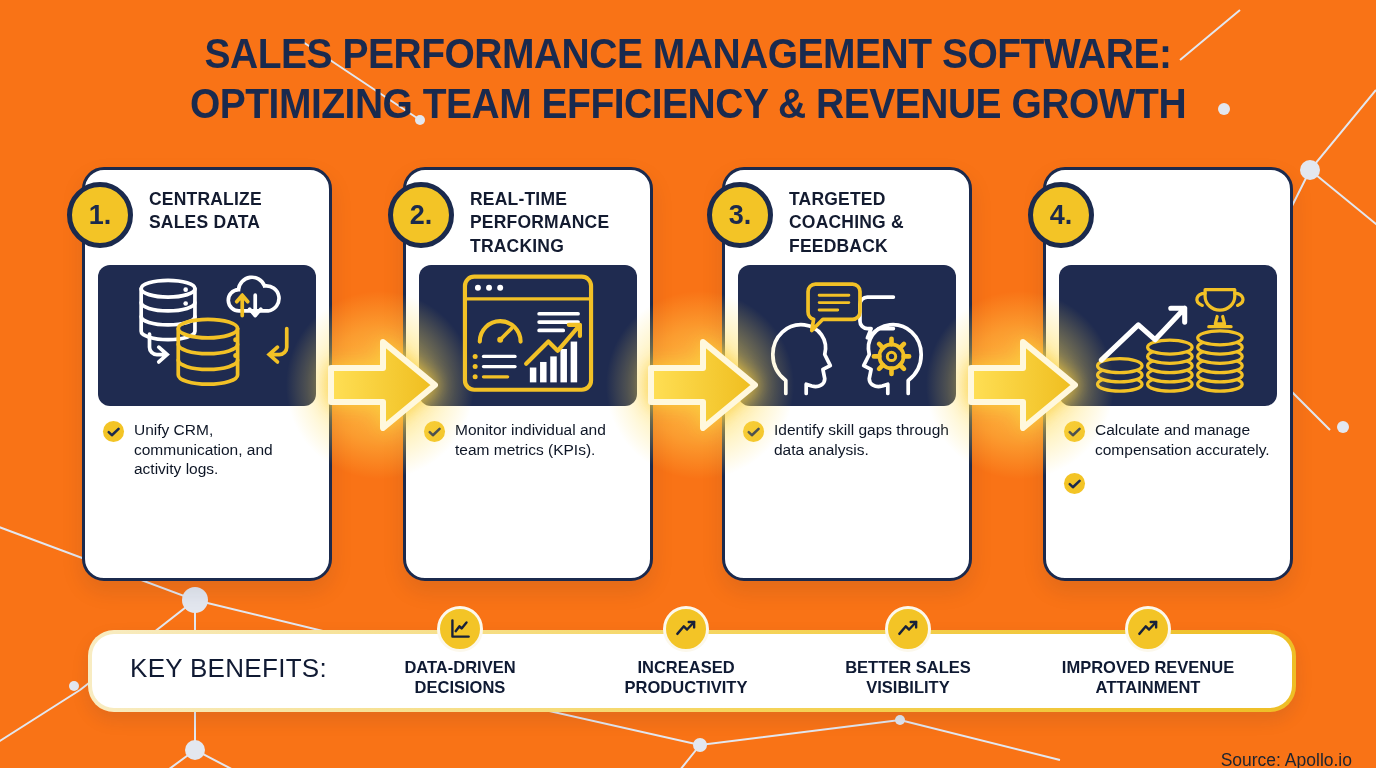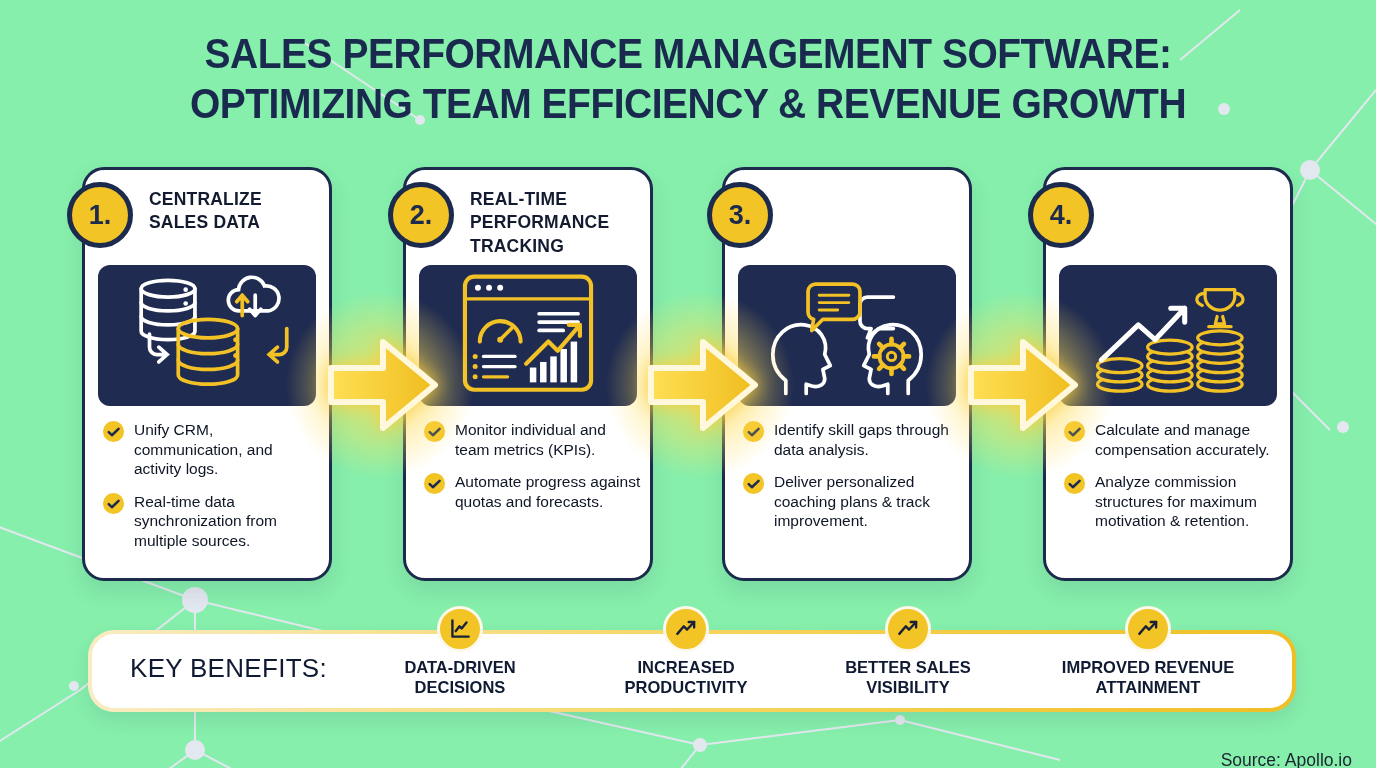--- a/index.html
+++ b/index.html
@@ -1,17 +1,17 @@
 <!DOCTYPE html>
 <html><head>
 <meta charset="utf-8">
 <style>
   html,body{margin:0;padding:0;}
   body{font-family:"Liberation Sans","DejaVu Sans",sans-serif;background:#e8ebf2;}
-  .canvas{position:relative;width:1376px;height:768px;background:#86efac;overflow:hidden;}
+  .canvas{position:relative;width:1376px;height:768px;background:#f97316;overflow:hidden;}
   .bg-pattern{position:absolute;inset:0;z-index:0;}
 
   .title{position:absolute;top:33px;left:0;width:100%;text-align:center;z-index:2;
     color:#1a2a4e;font-weight:700;font-size:39px;line-height:1.17;letter-spacing:-0.5px;
     transform:scaleY(1.08);margin:0;}
   .title span{display:block;}
 
   .card{position:absolute;top:167px;width:250px;height:414px;background:#ffffff;
     border:3px solid #1b2a4d;border-radius:22px;box-sizing:border-box;z-index:1;
     box-shadow:0 10px 22px rgba(20,30,60,.10);}
@@ -120,27 +120,20 @@
       </svg>
     </div>
     <ul class="bullets">
       <li>
         <svg class="check" viewBox="0 0 24 24">
             <circle cx="12" cy="12" r="11" fill="#f3c426"></circle>
             <path d="M7 12.6 l3.3 3.3 L17.3 9.2" stroke="#1b2a4d" stroke-width="2.6" fill="none" stroke-linecap="round" stroke-linejoin="round"></path>
           </svg>
         <span>Unify CRM, communication, and activity logs.</span>
         </li>
-      <li>
-        <svg class="check" viewBox="0 0 24 24">
-            <circle cx="12" cy="12" r="11" fill="#f3c426"></circle>
-            <path d="M7 12.6 l3.3 3.3 L17.3 9.2" stroke="#1b2a4d" stroke-width="2.6" fill="none" stroke-linecap="round" stroke-linejoin="round"></path>
-          </svg>
-        <span>Real-time data synchronization from multiple sources.</span>
-        </li>
     </ul>
   </section>
 
   <section class="card c2">
     <div class="badge">2.</div>
     <h2 class="card-title">REAL-TIME PERFORMANCE TRACKING</h2>
     <div class="panel">
       <svg width="204" height="132" viewBox="0 0 220 140">
         <rect x="42" y="6" width="136" height="122" rx="10" stroke="#f2c126" stroke-width="4.5" fill="none"></rect>
         <path d="M42 30 H178" stroke="#f2c126" stroke-width="3.5"></path>
@@ -176,32 +169,26 @@
       </svg>
     </div>
     <ul class="bullets">
       <li>
         <svg class="check" viewBox="0 0 24 24">
             <circle cx="12" cy="12" r="11" fill="#f3c426"></circle>
             <path d="M7 12.6 l3.3 3.3 L17.3 9.2" stroke="#1b2a4d" stroke-width="2.6" fill="none" stroke-linecap="round" stroke-linejoin="round"></path>
           </svg>
         <span>Monitor individual and team metrics (KPIs).</span>
         </li>
-      <li>
-        <svg class="check" viewBox="0 0 24 24">
-            <circle cx="12" cy="12" r="11" fill="#f3c426"></circle>
-            <path d="M7 12.6 l3.3 3.3 L17.3 9.2" stroke="#1b2a4d" stroke-width="2.6" fill="none" stroke-linecap="round" stroke-linejoin="round"></path>
-          </svg>
-        <span>Automate progress against quotas and forecasts.</span>
-        </li>
     </ul>
   </section>
 
   <section class="card c3">
     <div class="badge">3.</div>
+    <h2 class="card-title">TARGETED COACHING &amp; FEEDBACK</h2>
     <div class="panel">
       <svg width="204" height="132" viewBox="0 0 220 140">
         <g stroke="#ffffff" stroke-width="4" fill="none" stroke-linecap="round" stroke-linejoin="round">
           <path d="M44 132 V118 C36 112 30 102 30 90 C30 70 46 56 64 58 C80 60 90 74 86 90 L92 102 L84 106 L86 116 C86 122 80 126 72 124 L66 122 V132"></path>
           <path d="M176 132 V118 C184 112 190 102 190 90 C190 70 174 56 156 58 C140 60 130 74 134 90 L128 102 L136 106 L134 116 C134 122 140 126 148 124 L154 122 V132"></path>
           <path d="M160 62 h-28 a8 8 0 0 0 -8 8 v18 a8 8 0 0 0 8 8 h4 l-4 10 12 -10 h16" transform="translate(0,-34)"></path>
         </g>
         <g stroke="#f2c126" fill="none" stroke-linecap="round" stroke-linejoin="round">
           <path d="M76 14 h40 a8 8 0 0 1 8 8 v22 a8 8 0 0 1 -8 8 h-32 l-12 12 2 -12 a8 8 0 0 1 -6 -8 V22 a8 8 0 0 1 8 -8 z" stroke-width="4"></path>
           <path d="M80 26 H112 M80 34 H112 M80 42 H100" stroke-width="3.2"></path>
@@ -211,27 +198,20 @@
         </g>
       </svg>
     </div>
     <ul class="bullets">
       <li>
         <svg class="check" viewBox="0 0 24 24">
             <circle cx="12" cy="12" r="11" fill="#f3c426"></circle>
             <path d="M7 12.6 l3.3 3.3 L17.3 9.2" stroke="#1b2a4d" stroke-width="2.6" fill="none" stroke-linecap="round" stroke-linejoin="round"></path>
           </svg>
         <span>Identify skill gaps through data analysis.</span>
-        </li>
-      <li>
-        <svg class="check" viewBox="0 0 24 24">
-            <circle cx="12" cy="12" r="11" fill="#f3c426"></circle>
-            <path d="M7 12.6 l3.3 3.3 L17.3 9.2" stroke="#1b2a4d" stroke-width="2.6" fill="none" stroke-linecap="round" stroke-linejoin="round"></path>
-          </svg>
-        <span>Deliver personalized coaching plans &amp; track improvement.</span>
         </li>
     </ul>
   </section>
 
   <section class="card c4">
     <div class="badge">4.</div>
     <div class="panel">
       <svg width="204" height="132" viewBox="0 0 220 140">
         <g stroke="#f2c126" stroke-width="3.5" fill="#1f2b50">
           <ellipse cx="58" cy="122" rx="24" ry="7.5"></ellipse>
@@ -263,21 +243,20 @@
             <circle cx="12" cy="12" r="11" fill="#f3c426"></circle>
             <path d="M7 12.6 l3.3 3.3 L17.3 9.2" stroke="#1b2a4d" stroke-width="2.6" fill="none" stroke-linecap="round" stroke-linejoin="round"></path>
           </svg>
         <span>Calculate and manage compensation accurately.</span>
         </li>
       <li>
         <svg class="check" viewBox="0 0 24 24">
             <circle cx="12" cy="12" r="11" fill="#f3c426"></circle>
             <path d="M7 12.6 l3.3 3.3 L17.3 9.2" stroke="#1b2a4d" stroke-width="2.6" fill="none" stroke-linecap="round" stroke-linejoin="round"></path>
           </svg>
-        <span>Analyze commission structures for maximum motivation &amp; retention.</span>
         </li>
     </ul>
   </section>
 
   <div class="glow g1"></div>
   <div class="glow g2"></div>
   <div class="glow g3"></div>
   <svg class="flow-arrow a1" viewBox="0 0 120 110">
     <defs>
         <linearGradient id="ag" x1="0" y1="0" x2="1" y2="0">

